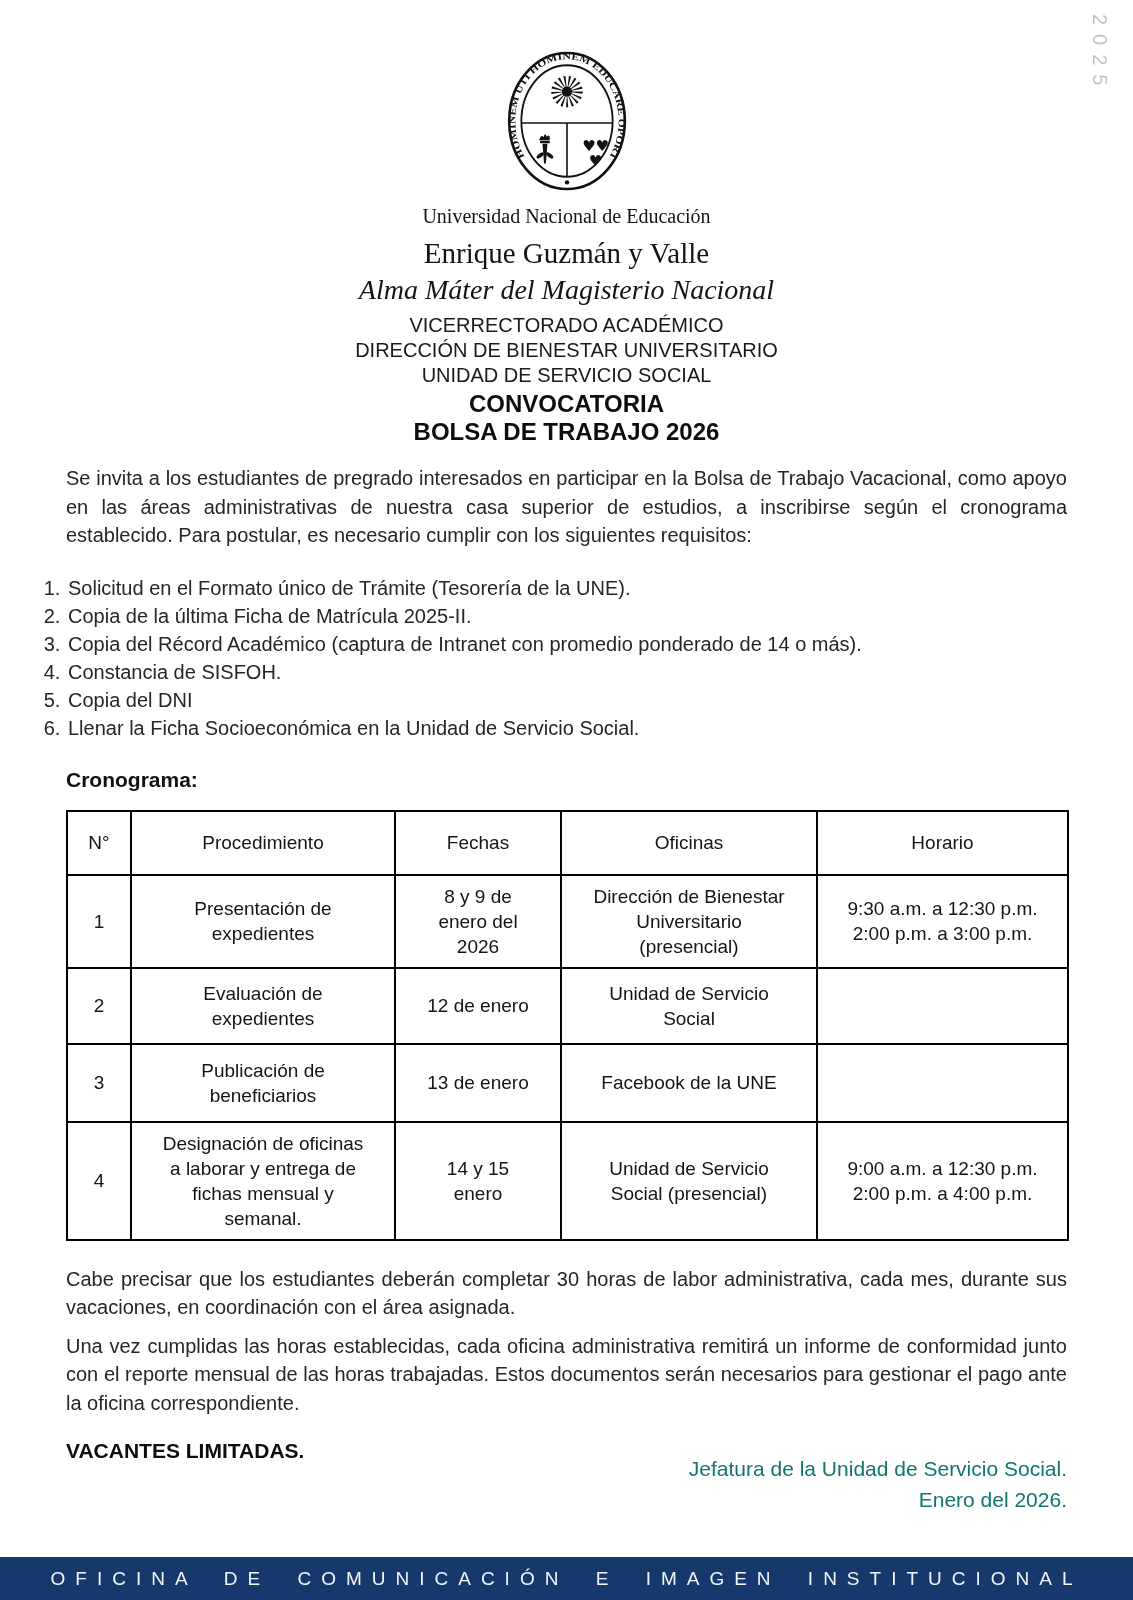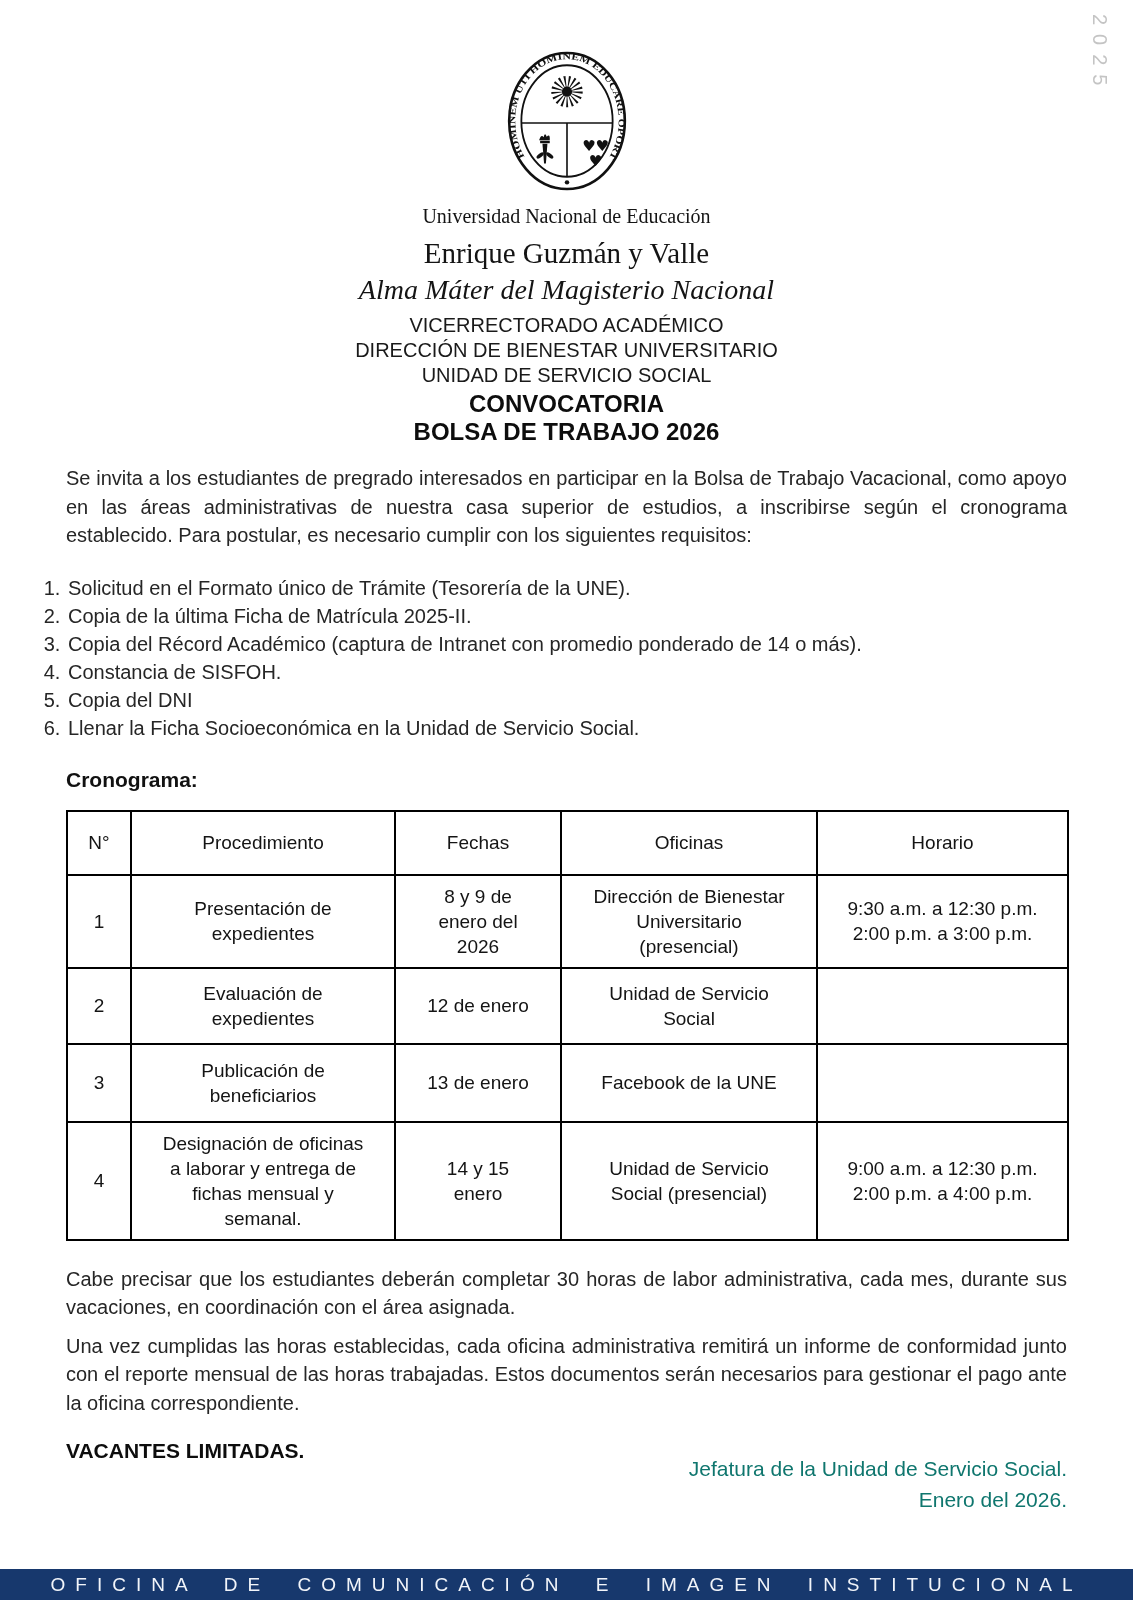--- a/index.html
+++ b/index.html
@@ -113,21 +113,21 @@
   .signature {
     text-align: right;
     font-size: 21px;
     line-height: 31px;
     color: #0f766e;
     padding-top: 16px;
   }
   .footer-bar {
     position: absolute;
     left: 0; right: 0; bottom: 0;
-    height: 31px;
+    height: 43px;
     background: #17386d;
     display: flex;
     align-items: center;
     justify-content: center;
   }
   .footer-bar span {
     color: #f2f5fa;
     font-size: 19px;
     letter-spacing: 10px;
     word-spacing: 12px;

